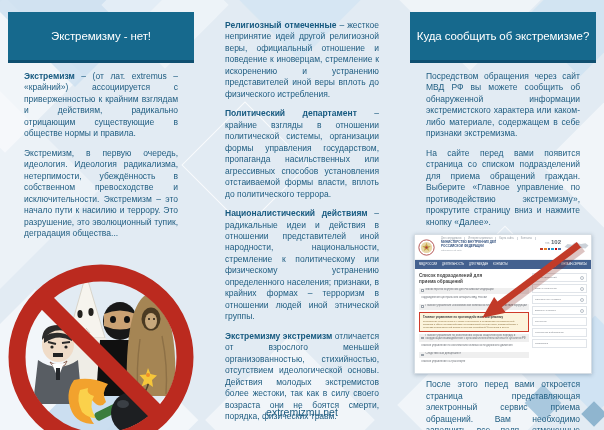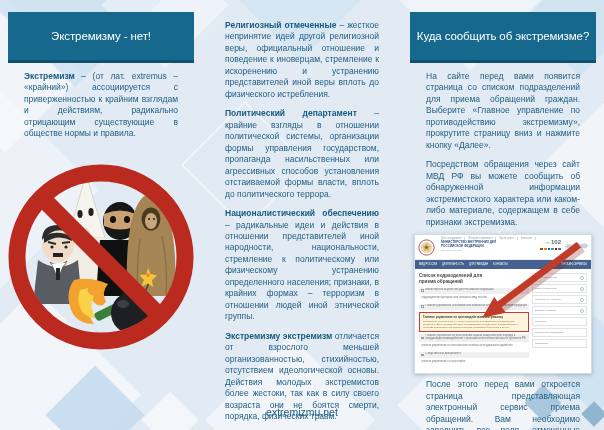--- a/index.html
+++ b/index.html
@@ -77,20 +77,21 @@
     <div class="dm" style="left:470px;top:240px;width:70px;height:70px;border:1px solid rgba(255,255,255,.7);"></div>
   </div>
 
   <div class="cols">
 
     <section class="col">
       <header class="bar">
         <span>Экстремизму - нет!</span>
       </header>
       <p><strong>Экстремизм</strong><span> – (от лат. extremus – «крайний») ассоциируется с приверженностью к крайним взглядам и действиям, радикально отрицающим существующие в обществе нормы и правила.</span></p>
+      <p>Экстремизм, в первую очередь, идеология. Идеология радикализма, нетерпимости, убеждённость в собственном превосходстве и исключительности. Экстремизм – это начало пути к насилию и террору. Это разрушение, это эволюционный тупик, деградация общества...</p>
 
       <svg class="illus" viewBox="0 0 186 226" xmlns="http://www.w3.org/2000/svg">
         <defs>
             <clipPath id="cir">
               <circle cx="93" cy="113" r="76"></circle>
             </clipPath>
           </defs>
         <g clip-path="url(#cir)">
 
           <path d="M78 30 L60 94 L97 94 Z" fill="#f6f4ee" stroke="#d8d4ca" stroke-width="1"></path>
@@ -148,30 +149,30 @@
         </g>
 
         <circle cx="93" cy="113" r="84" fill="none" stroke="#bb2a1f" stroke-width="17"></circle>
         <line x1="33.6" y1="53.6" x2="152.4" y2="172.4" stroke="#bb2a1f" stroke-width="17"></line>
       </svg>
     </section>
 
     <section class="col">
       <p><strong>Религиозный отмеченные</strong><span> – жесткое непринятие идей другой религиозной веры, официальный отношение и поведение к иноверцам, стремление к искоренению и устранению представителей иной веры вплоть до физического истребления.</span></p>
       <p><strong>Политический департамент</strong><span> – крайние взгляды в отношении политической системы, организации формы управления государством, пропаганда насильственных или агрессивных способов установления отстаиваемой формы власти, вплоть до политического террора.</span></p>
-      <p><strong>Националистический обеспечению</strong><span> – радикальные идеи и действия в отношении представителей иной народности, национальности, стремление к политическому или физическому устранению определенного населения; признаки, в крайних формах – терроризм в отношении людей иной этнической группы.</span></p>
+      <p><strong>Националистический действиям</strong><span> – радикальные идеи и действия в отношении представителей иной народности, национальности, стремление к политическому или физическому устранению определенного населения; признаки, в крайних формах – терроризм в отношении людей иной этнической группы.</span></p>
       <p><strong>Экстремизму экстремизм</strong><span> отличается от взрослого меньшей организованностью, стихийностью, отсутствием идеологической основы. Действия молодых экстремистов более жестоки, так как в силу своего возраста они не боятся смерти, порядка, физических травм.</span></p>
     </section>
 
     <section class="col">
       <header class="bar">
         <span>Куда сообщить об экстремизме?</span>
       </header>
+      <p>Посредством обращения через сайт МВД РФ вы можете сообщить об обнаруженной информации экстремистского характера или каком-либо материале, содержащем в себе признаки экстремизма.</p>
       <p>На сайте перед вами появится страница со списком подразделений для приема обращений граждан. Выберите «Главное управление по противодействию экстремизму», прокрутите страницу вниз и нажмите кнопку «Далее».</p>
-      <p>Посредством обращения через сайт МВД РФ вы можете сообщить об обнаруженной информации экстремистского характера или каком-либо материале, содержащем в себе признаки экстремизма.</p>
 
       <div class="mock">
         <div class="mock-top">
           <svg class="m-emblem" viewBox="0 0 20 20">
             <circle cx="10" cy="10" r="9" fill="#fff" stroke="#a83a3a" stroke-width="1"></circle>
             <circle cx="10" cy="10" r="6.6" fill="#e7d7a7"></circle>
             <path d="M10 4.5 L11.5 8 L15 8.5 L12.2 10.8 L13 14 L10 12.2 L7 14 L7.8 10.8 L5 8.5 L8.5 8 Z" fill="#caa84c"></path>
             <circle cx="10" cy="10" r="1.4" fill="#a83a3a"></circle>
           </svg>
           <div class="m-toplinks">

